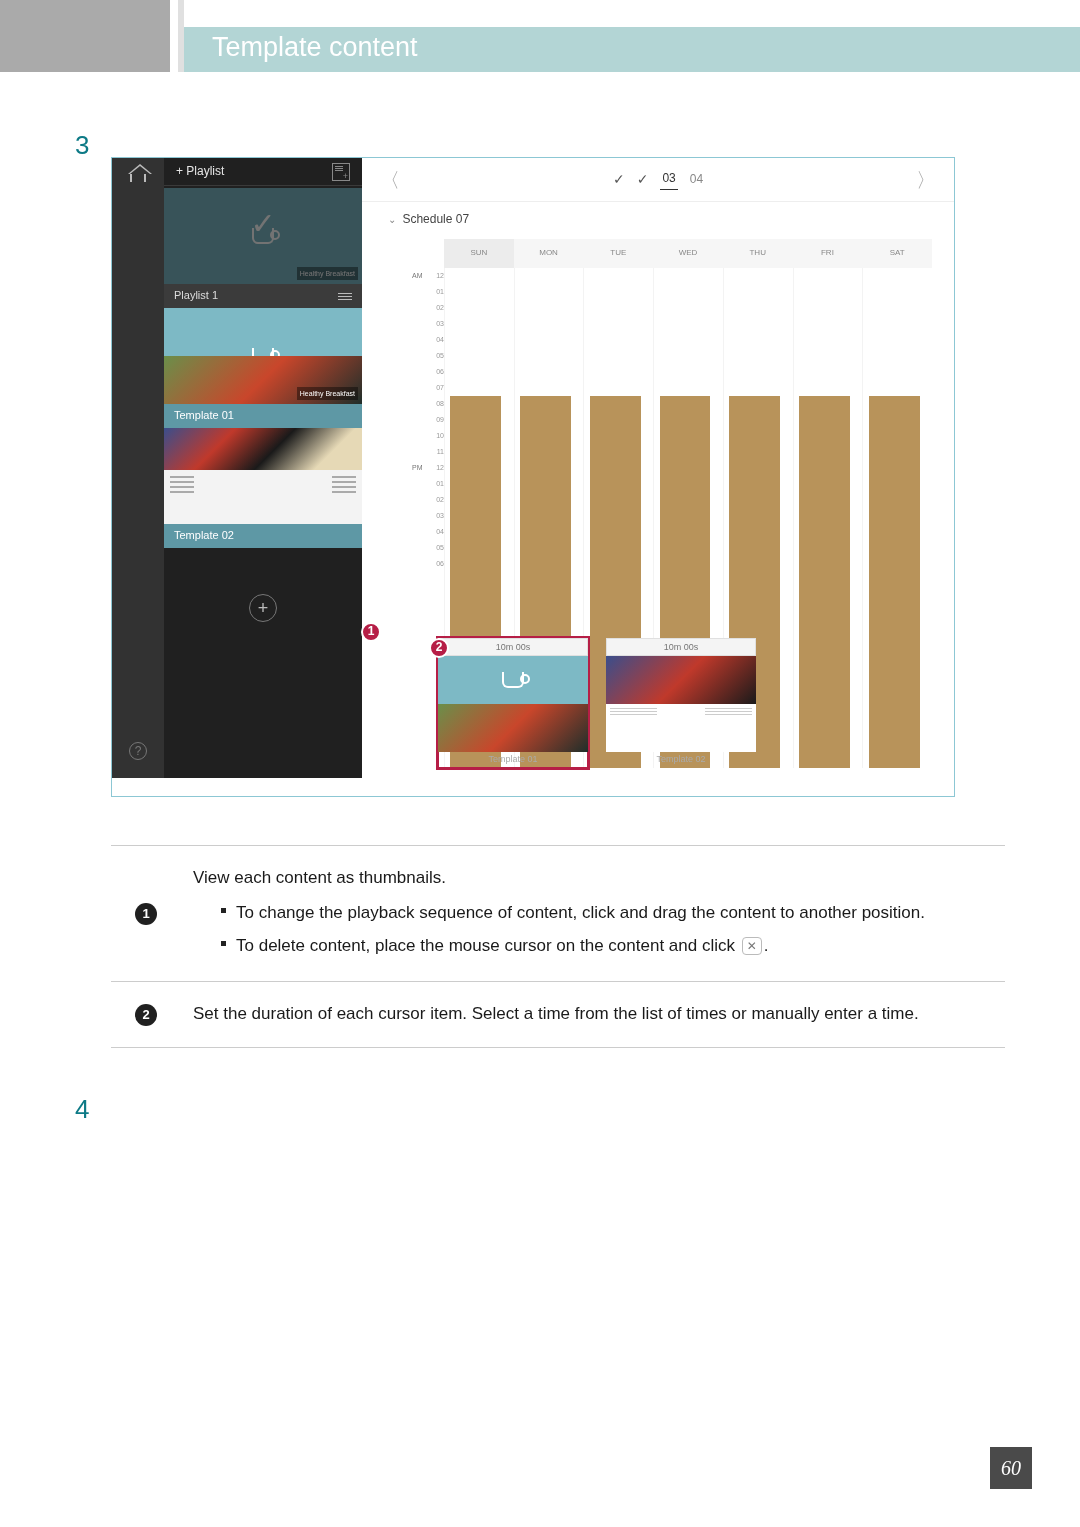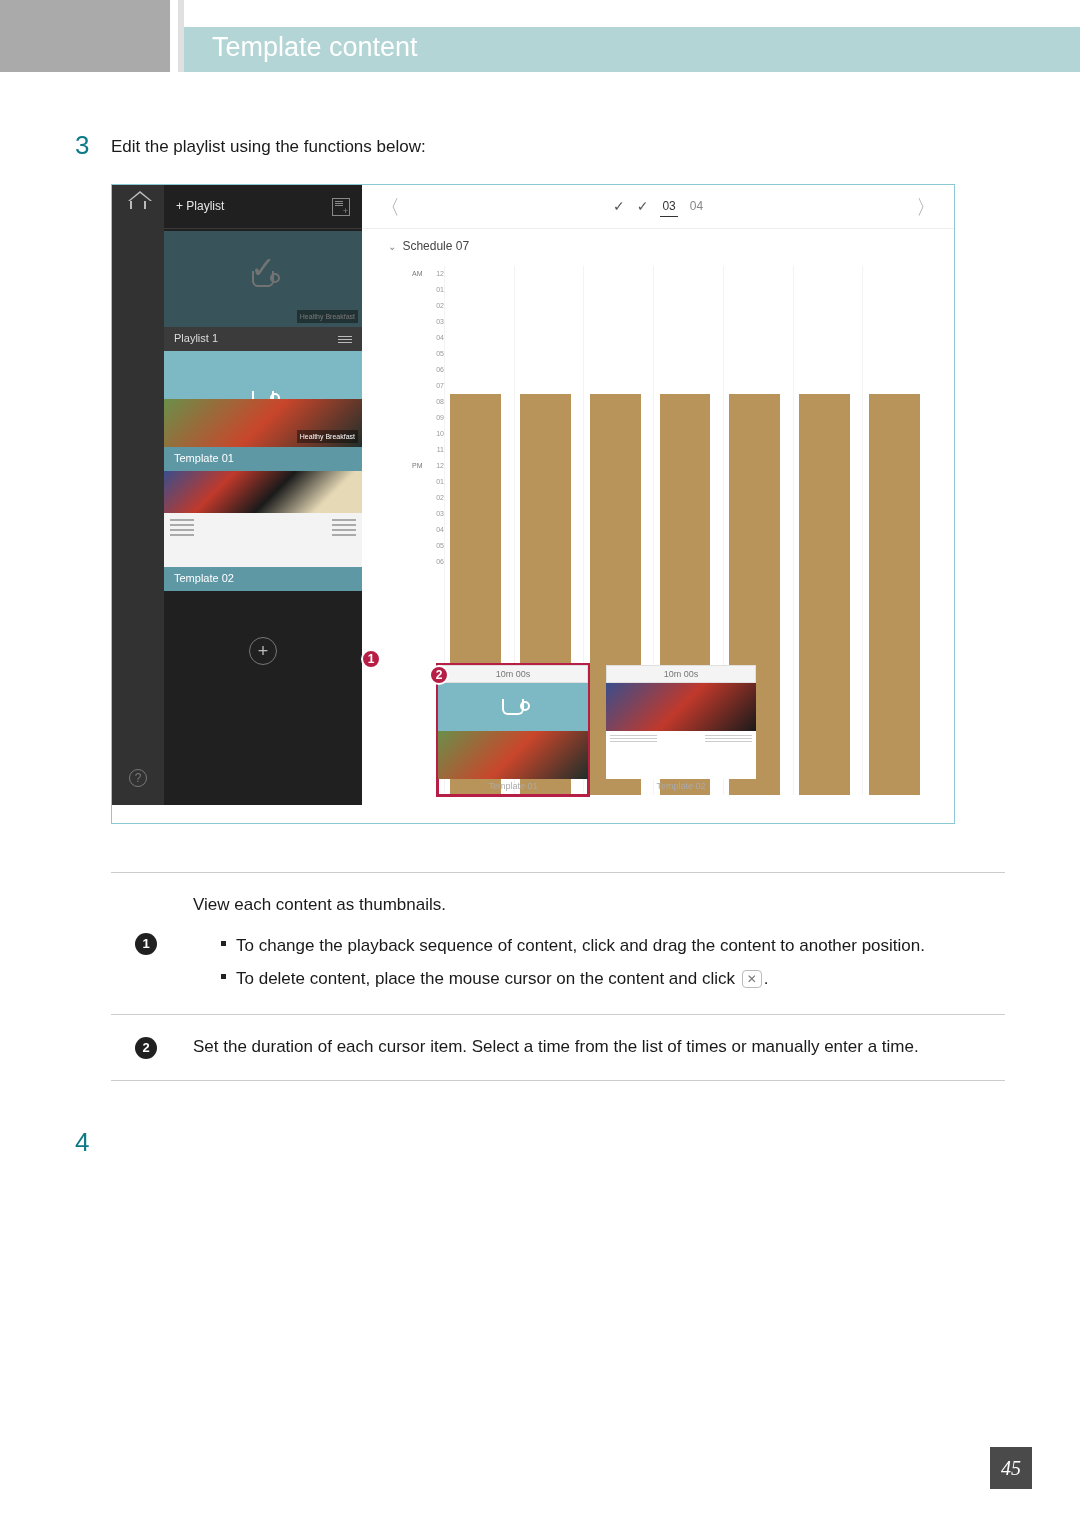--- a/index.html
+++ b/index.html
@@ -103,21 +103,21 @@
 .rail-home { border: 2px solid #bbb; border-bottom: none; position: relative; width:16px; height:10px;}
 .rail-home::before { content:''; position:absolute; left:-4px; top:-10px; border-left:12px solid transparent; border-right:12px solid transparent; border-bottom:10px solid #bbb; width:0; height:0;}
 .rail-home::after { content:''; position:absolute; left:-2px; top:-8px; border-left:10px solid transparent; border-right:10px solid transparent; border-bottom:8px solid #323232; }
 .rail-help {
   margin-top: auto; margin-bottom: 18px;
   width: 18px; height:18px; border:1px solid #777; border-radius: 50%;
   color:#777; font-size: 12px; text-align: center; line-height: 16px;
 }
 .app-panel { flex: 1; overflow: hidden; }
 .panel-head {
-  height: 44px; display:flex; align-items: center; justify-content: space-between;
+  height: 28px; display:flex; align-items: center; justify-content: space-between;
   padding: 0 12px;
   border-bottom: 1px solid #3a3a3a;
 }
 .panel-title { color:#e6e6e6; font-size: 12px; }
 .panel-add-icon { width:18px; height:18px; border:1px solid #888; position:relative;}
 .panel-add-icon::before { content:'+'; color:#888; position:absolute; right:1px; bottom:-4px; font-size:9px;}
 .panel-add-icon .bars{ position:absolute; left:2px; top:2px; width:8px; display:flex; flex-direction:column; gap:1px;}
 .panel-add-icon .bars span{ height:1px; background:#888;}
 .tile-list { padding: 2px 0 0 0; display:flex; flex-direction: column; }
 .tile {
@@ -223,21 +223,21 @@
 .card .q.sushi{ background: linear-gradient(135deg,#3a4e8c,#c0392b,#1a1a1a);}
 .card .q.meta{ background:#fff; display:flex; flex-direction:column; gap:2px; padding:4px;}
 .card .q.meta span{ height:1px; background:#ccc; width:70%;}
 .card .cap{ height:16px; text-align:center; font-size:9px; color:#aaa;}
 
 
 .info-table { width:100%; border-collapse: collapse; margin-top: 0; }
 .info-table td { border-top:1px solid #ccc; border-bottom:1px solid #ccc; padding: 18px 12px; vertical-align: top; font-size:17px; line-height:1.7;}
 .info-table td.num { width:70px; text-align:center; vertical-align:middle;}
 .circ-num{ display:inline-flex; width:22px; height:22px; border-radius:50%; background:#202020; color:#fff; font-size:13px; font-weight:bold; align-items:center; justify-content:center;}
-.bullets{ margin-top:10px;}
+.bullets{ margin-top:4px;}
 .bullets .row{ display:flex; gap:10px; padding:2px 0 2px 28px;}
 .bullets .dot{ width:5px; height:5px; background:#222; margin-top:9px; flex:none;}
 .inline-x{ display:inline-flex; width:20px; height:18px; border:1px solid #bbb; border-radius:4px; align-items:center; justify-content:center; font-size:12px; color:#777; vertical-align:middle; margin:0 2px;}
 
 .step4-block{ margin-top:46px;}
 
 .page-num{
   position:absolute; right:48px; bottom:38px;
   width:42px; height:42px; background:#4a4a4a; color:#fff;
   font-style:italic; font-family: Georgia, serif; font-size:20px;
@@ -248,21 +248,20 @@
 <body>
 
 <div class="left-margin-band"></div>
 <div class="left-margin-inner"></div>
 <div class="chapter-band">Template content</div>
 
 <div class="content">
   <div class="step-row">
     <div class="step-num">3</div>
     <div class="step-body">
-      <div>Edit the playlist using the functions below:</div>
 
       <div class="app-frame">
         <div class="app-body">
           <div class="app-sidebar">
             <div class="app-rail">
               <div class="rail-icon rail-home"></div>
               <div class="rail-help">?</div>
             </div>
             <div class="app-panel">
               <div class="panel-head">
@@ -336,20 +335,30 @@
                 <span class="d1">03</span>
                 <span>04</span>
               </div>
               <span class="arrow">〉</span>
             </div>
             <div class="sched-head">
               <span class="sched-chevron">⌄</span>
               <span>Schedule 07</span>
             </div>
             <div class="cal-wrap">
+              <div class="cal-head">
+                <div></div>
+                <div class="h first">SUN</div>
+                <div class="h">MON</div>
+                <div class="h">TUE</div>
+                <div class="h">WED</div>
+                <div class="h">THU</div>
+                <div class="h">FRI</div>
+                <div class="h">SAT</div>
+              </div>
               <div class="cal-body">
                 <div class="cal-times">
                     <div class="row"><span class="ampm">AM</span><span class="hr">12</span></div>
                     <div class="row"><span class="ampm"></span><span class="hr">01</span></div>
                     <div class="row"><span class="ampm"></span><span class="hr">02</span></div>
                     <div class="row"><span class="ampm"></span><span class="hr">03</span></div>
                     <div class="row"><span class="ampm"></span><span class="hr">04</span></div>
                     <div class="row"><span class="ampm"></span><span class="hr">05</span></div>
                     <div class="row"><span class="ampm"></span><span class="hr">06</span></div>
                     <div class="row"><span class="ampm"></span><span class="hr">07</span></div>
@@ -452,13 +461,13 @@
     </div>
   </div>
 
   <div class="step-row step4-block">
     <div class="step-num">4</div>
     <div class="step-body">
     </div>
   </div>
 </div>
 
-<div class="page-num">45</div>
+<div class="page-num">60</div>
 
 </body></html>

